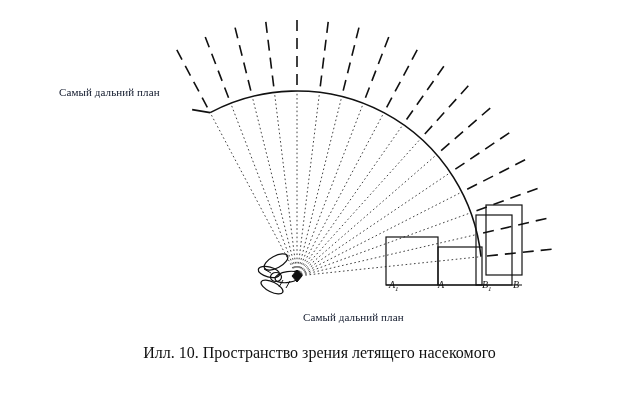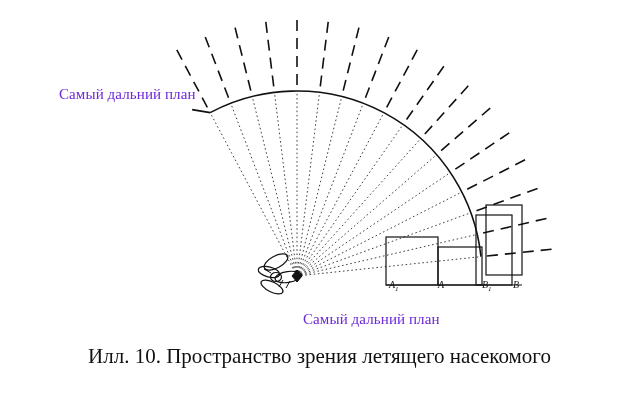--- a/index.html
+++ b/index.html
@@ -18,41 +18,41 @@
   #figure-svg {
     position: absolute;
     left: 0;
     top: 0;
     width: 639px;
     height: 418px;
   }
   .label-text {
     position: absolute;
     font-family: "Liberation Serif", serif;
-    font-size: 15px;
-    color: #6d28d9;
+    font-size: 11px;
+    color: #0f172a;
     white-space: nowrap;
     letter-spacing: 0.1px;
   }
   #label-far-top {
     left: 59px;
     top: 86px;
   }
   #label-far-bottom {
     left: 303px;
     top: 311px;
   }
   #caption {
     position: absolute;
     left: 0;
     top: 344px;
     width: 639px;
     text-align: center;
     font-family: "Liberation Serif", serif;
-    font-size: 21px;
+    font-size: 16px;
     color: #111111;
     white-space: nowrap;
   }
 </style>
 </head>
 <body>
 
 <div id="page">
 
   <svg id="figure-svg" viewBox="0 0 639 418">

